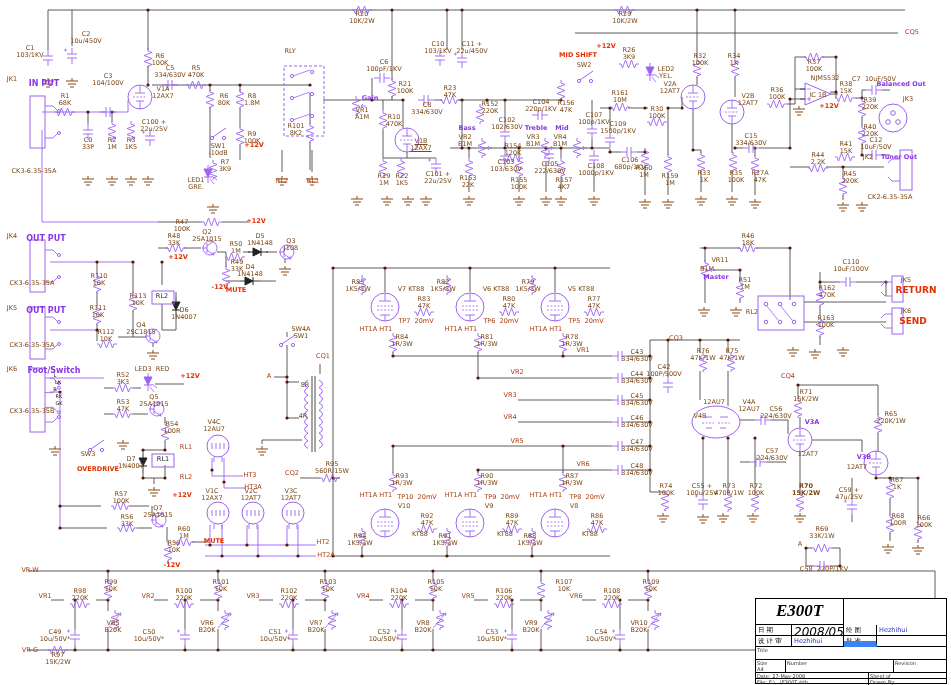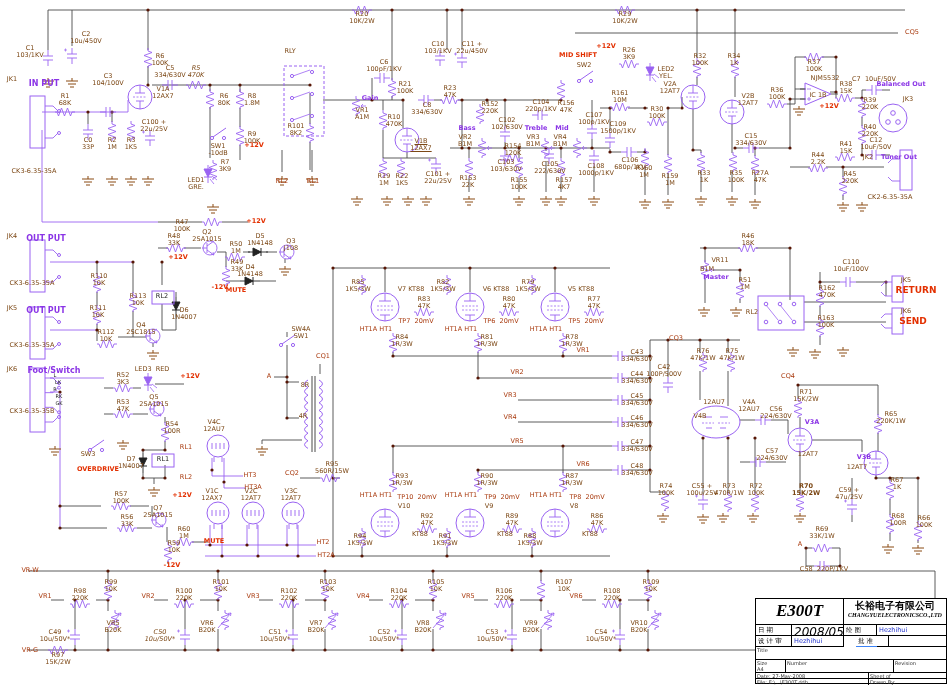--- a/index.html
+++ b/index.html
@@ -1388,21 +1388,21 @@
       <div class="lb c-b" style="left: 131px; top: 144px;">R3
 1K5</div>
       <div class="lb c-b" style="left: 154px; top: 126px;">C100 +
 22u/25V</div>
       <div class="lb c-b" style="left: 163px; top: 93px;">V1A
 12AX7</div>
       <div class="lb c-b" style="left: 160px; top: 60px;">R6
 100K</div>
       <div class="lb c-b" style="left: 170px; top: 72px;">C5
 334/630V</div>
-      <div class="lb c-b" style="left: 196px; top: 72px; font-style: italic;">R5
+      <div class="lb c-b" style="left: 196px; top: 72px;">R5
 470K</div>
       <div class="lb c-b" style="left: 224px; top: 100px;">R6
 80K</div>
       <div class="lb c-b" style="left: 252px; top: 100px;">R8
 1.8M</div>
       <div class="lb c-b" style="left: 252px; top: 138px;">R9
 100K</div>
       <div class="lb c-b" style="left: 218px; top: 150px;">SW1
 -10dB</div>
       <div class="lb c-r" style="left: 254px; top: 146px;">+12V</div>
@@ -1790,21 +1790,21 @@
 10u/50V*</div>
       <div class="lb c-b" style="left: 58px; top: 659px;">R97
 15K/2W</div>
       <div class="lb c-b" style="left: 221px; top: 586px;">R101
 10K</div>
       <div class="lb c-n" style="left: 148px; top: 597px;">VR2</div>
       <div class="lb c-b" style="left: 184px; top: 595px;">R100
 220K</div>
       <div class="lb c-b" style="left: 207px; top: 627px;">VR6
 B20K</div>
-      <div class="lb c-b" style="left: 160px; top: 636px; font-style: italic;">C50
+      <div class="lb c-b" style="left: 149px; top: 636px;">C50
 10u/50V*</div>
       <div class="lb c-b" style="left: 328px; top: 586px;">R103
 10K</div>
       <div class="lb c-n" style="left: 253px; top: 597px;">VR3</div>
       <div class="lb c-b" style="left: 289px; top: 595px;">R102
 220K</div>
       <div class="lb c-b" style="left: 316px; top: 627px;">VR7
 B20K</div>
       <div class="lb c-b" style="left: 275px; top: 636px;">C51
 10u/50V*</div>
@@ -1832,31 +1832,27 @@
       <div class="lb c-b" style="left: 612px; top: 595px;">R108
 220K</div>
       <div class="lb c-b" style="left: 639px; top: 627px;">VR10
 B20K</div>
       <div class="lb c-b" style="left: 601px; top: 636px;">C54
 10u/50V*</div>
     </div>
 
   <div id="tb">
     <div class="cell model" style="left:0;top:0;width:88px;height:26px;border-right:1px solid #000;border-bottom:1px solid #000;">E300T</div>
-    <div class="cell" style="left:88px;top:0;width:102px;height:26px;border-bottom:1px solid #000;">
-      <div class="cn">长裕电子有限公司</div>
-      <div class="en">CHANGYUELECTRONICSCO.,LTD</div>
-    </div>
     <div class="cell zh" style="left:0;top:26px;width:36px;height:11px;border-right:1px solid #000;border-bottom:1px solid #000;">日  期</div>
     <div class="cell val" style="left:36px;top:26px;width:52px;height:11px;border-right:1px solid #000;border-bottom:1px solid #000;">2008/05/27</div>
     <div class="cell zh" style="left:88px;top:26px;width:33px;height:11px;border-right:1px solid #000;border-bottom:1px solid #000;">绘  图</div>
     <div class="cell blue" style="left:121px;top:26px;width:69px;height:11px;border-bottom:1px solid #000;">Hezhihui</div>
     <div class="cell zh" style="left:0;top:37px;width:36px;height:11px;border-right:1px solid #000;border-bottom:1px solid #000;">设 计 审 核</div>
     <div class="cell blue" style="left:36px;top:37px;width:52px;height:11px;border-right:1px solid #000;border-bottom:1px solid #000;">Hezhihui</div>
-    <div class="cell zh" style="left:100px;top:37px;width:33px;height:11px;border-right:1px solid #000;border-bottom:1px solid #3b82f6;">批  准</div>
+    <div class="cell zh" style="left:88px;top:37px;width:33px;height:11px;border-right:1px solid #000;border-bottom:6px solid #3b82f6;">批  准</div>
     <div class="cell blue" style="left:121px;top:37px;width:69px;height:11px;border-bottom:1px solid #000;"></div>
     <div class="cell tiny" style="left:0;top:48px;width:190px;height:13px;border-bottom:1px solid #000;">Title</div>
     <div class="cell tiny" style="left:0;top:61px;width:30px;height:13px;border-right:1px solid #000;border-bottom:1px solid #000;"><span>Size</span><br><span>A4</span></div>
     <div class="cell tiny" style="left:30px;top:61px;width:108px;height:13px;border-right:1px solid #000;border-bottom:1px solid #000;">Number</div>
     <div class="cell tiny" style="left:138px;top:61px;width:52px;height:13px;border-bottom:1px solid #000;">Revision</div>
     <div class="cell tiny" style="left:0;top:74px;width:113px;height:6px;border-right:1px solid #000;border-bottom:1px solid #000;"><span>Date:</span> <span>27-May-2008</span></div>
     <div class="cell tiny" style="left:113px;top:74px;width:77px;height:6px;border-bottom:1px solid #000;">Sheet   of</div>
     <div class="cell tiny" style="left:0;top:80px;width:113px;height:6px;border-right:1px solid #000;"><span>File:</span> <span>E:\...\E300T.ddb</span></div>
     <div class="cell tiny" style="left:113px;top:80px;width:77px;height:6px;">Drawn By:</div>
   </div>

